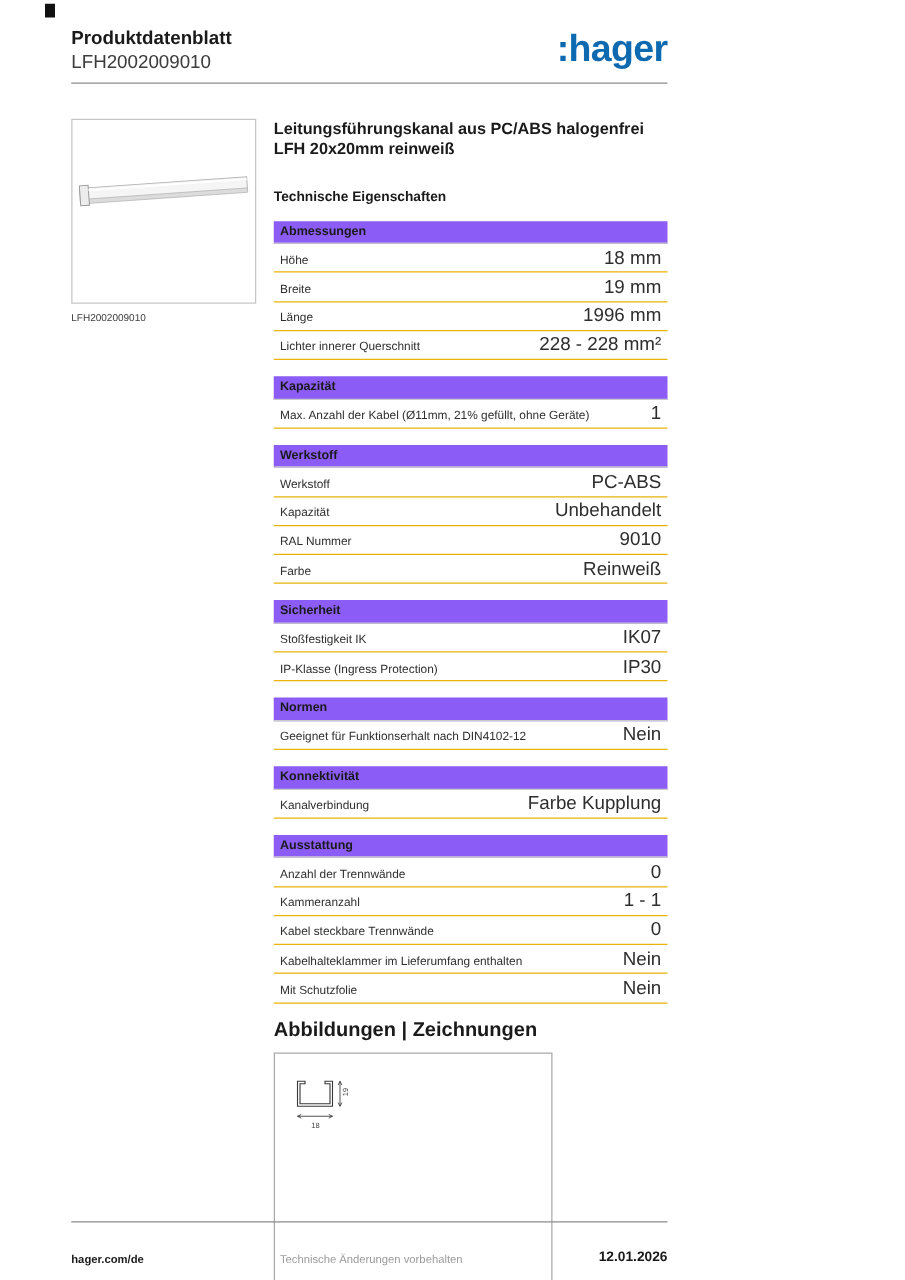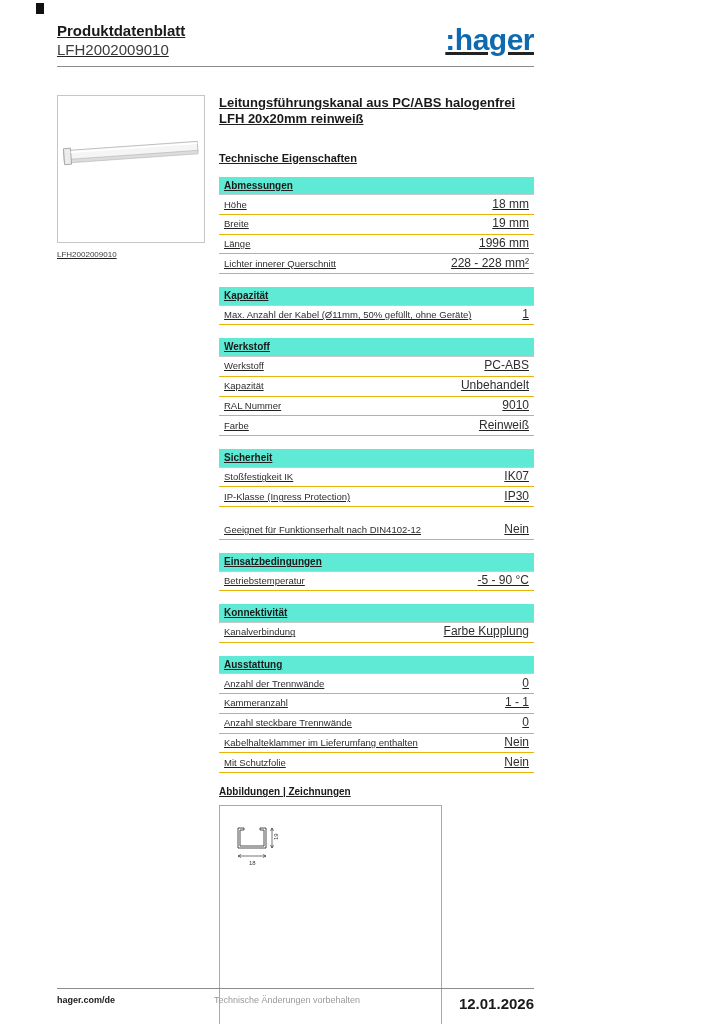--- a/index.html
+++ b/index.html
@@ -1,18 +1,18 @@
 <!DOCTYPE html>
 <html style="--brand: #0e6ab0;"><head>
 <meta charset="utf-8">
 <style>
   * { margin:0; padding:0; box-sizing:border-box; }
   html,body { width:724px; height:1024px; background:#ffffff;
               font-family:"Liberation Sans", sans-serif; color:#222; }
-  .page { position:relative; width:591px; height:1024px; background:#fff; overflow:hidden;text-decoration:underline; }
+  .page { position:relative; width:591px; height:1024px; background:#fff; overflow:hidden; }
 
   .crop-mark { position:absolute; left:36px; top:3px; width:8px; height:11px; background:#111; }
 
   .page-inner { padding:22px 57px 0 57px; }
 
   
   .doc-header { display:flex; justify-content:space-between; align-items:center;
                 border-bottom:1px solid #8c8c8c; padding-bottom:8px; }
   .doc-title { font-size:15px; font-weight:bold; color:#1a1a1a; }
   .doc-subtitle { font-size:15px; color:#3c3c3c; margin-top:2px; }
@@ -25,40 +25,40 @@
   .image-box { width:148px; height:148px; border:1px solid #c6c6c6; background:#fff;
                display:flex; align-items:center; justify-content:center; }
   .image-caption { font-size:8px; color:#3c3c3c; margin-top:7px; }
 
   .main-col { flex:1; min-width:0; }
   .product-title { font-size:13px; font-weight:bold; color:#1a1a1a; line-height:1.25;
                    margin-bottom:24px; }
   .tech-heading { font-size:11px; font-weight:bold; color:#1a1a1a; margin-bottom:13px; }
 
   .spec-section { margin-bottom:13px; }
-  .section-title { background:#5eead4; border-bottom:1px solid #c9c9c9;
+  .section-title { background:#8b5cf6; border-bottom:1px solid #c9c9c9;
                    font-size:10px; font-weight:bold; color:#1a1a1a;
                    padding:3px 5px; line-height:1.15; }
   .spec-row { display:flex; justify-content:space-between; align-items:baseline;
               border-bottom:1px solid #eab308; padding:2.5px 5px; line-height:1.15; }
   .spec-label { font-size:9.5px; color:#2e2e2e; padding-right:10px; }
-  .spec-value { font-size:12px; color:#2e2e2e; text-align:right; white-space:nowrap; }
+  .spec-value { font-size:15px; color:#2e2e2e; text-align:right; white-space:nowrap; }
 
   .drawings { margin-top:6px; }
-  .drawings-heading { font-size:10px; font-weight:bold; color:#1a1a1a; margin-bottom:8px; }
+  .drawings-heading { font-size:16px; font-weight:bold; color:#1a1a1a; margin-bottom:8px; }
   .drawing-box { width:223px; height:230px; border:1px solid #a9a9a9; background:#fff;
                  padding:8px; }
 
   
   .doc-footer { position:absolute; left:57px; right:57px; bottom:12px;
-                border-top:1px solid #8c8c8c; padding-top:6px;
-                display:flex; justify-content:space-between; align-items:flex-start; }
+                border-top:1px solid #8c8c8c; padding-top:22px;
+                display:flex; justify-content:space-between; align-items:flex-end; }
   .footer-left { font-size:9px; font-weight:bold; color:#1a1a1a; }
   .footer-center { font-size:9px; color:#9a9a9a; }
-  .footer-right { font-size:15px; font-weight:bold; color:#1a1a1a; }
+  .footer-right { font-size:11px; font-weight:bold; color:#1a1a1a; }
 </style>
 </head>
 <body>
 
 <div class="page">
 
   <div class="crop-mark"></div>
 
   <div class="page-inner">
 
@@ -106,21 +106,21 @@
                 <span class="spec-value">1996 mm</span>
               </div>
               <div class="spec-row">
                 <span class="spec-label">Lichter innerer Querschnitt</span>
                 <span class="spec-value">228 - 228 mm²</span>
               </div>
             </div>
             <div class="spec-section">
               <div class="section-title">Kapazität</div>
               <div class="spec-row">
-                <span class="spec-label">Max. Anzahl der Kabel (Ø11mm, 50% gefüllt, ohne Geräte)</span>
+                <span class="spec-label">Max. Anzahl der Kabel (Ø11mm, 21% gefüllt, ohne Geräte)</span>
                 <span class="spec-value">1</span>
               </div>
             </div>
             <div class="spec-section">
               <div class="section-title">Werkstoff</div>
               <div class="spec-row">
                 <span class="spec-label">Werkstoff</span>
                 <span class="spec-value">PC-ABS</span>
               </div>
               <div class="spec-row">
@@ -141,51 +141,45 @@
               <div class="spec-row">
                 <span class="spec-label">Stoßfestigkeit IK</span>
                 <span class="spec-value">IK07</span>
               </div>
               <div class="spec-row">
                 <span class="spec-label">IP-Klasse (Ingress Protection)</span>
                 <span class="spec-value">IP30</span>
               </div>
             </div>
             <div class="spec-section">
+              <div class="section-title">Normen</div>
               <div class="spec-row">
                 <span class="spec-label">Geeignet für Funktionserhalt nach DIN4102-12</span>
                 <span class="spec-value">Nein</span>
               </div>
             </div>
             <div class="spec-section">
-              <div class="section-title">Einsatzbedingungen</div>
-              <div class="spec-row">
-                <span class="spec-label">Betriebstemperatur</span>
-                <span class="spec-value">-5 - 90 °C</span>
-              </div>
-            </div>
-            <div class="spec-section">
               <div class="section-title">Konnektivität</div>
               <div class="spec-row">
                 <span class="spec-label">Kanalverbindung</span>
                 <span class="spec-value">Farbe Kupplung</span>
               </div>
             </div>
             <div class="spec-section">
               <div class="section-title">Ausstattung</div>
               <div class="spec-row">
                 <span class="spec-label">Anzahl der Trennwände</span>
                 <span class="spec-value">0</span>
               </div>
               <div class="spec-row">
                 <span class="spec-label">Kammeranzahl</span>
                 <span class="spec-value">1 - 1</span>
               </div>
               <div class="spec-row">
-                <span class="spec-label">Anzahl steckbare Trennwände</span>
+                <span class="spec-label">Kabel steckbare Trennwände</span>
                 <span class="spec-value">0</span>
               </div>
               <div class="spec-row">
                 <span class="spec-label">Kabelhalteklammer im Lieferumfang enthalten</span>
                 <span class="spec-value">Nein</span>
               </div>
               <div class="spec-row">
                 <span class="spec-label">Mit Schutzfolie</span>
                 <span class="spec-value">Nein</span>
               </div>

